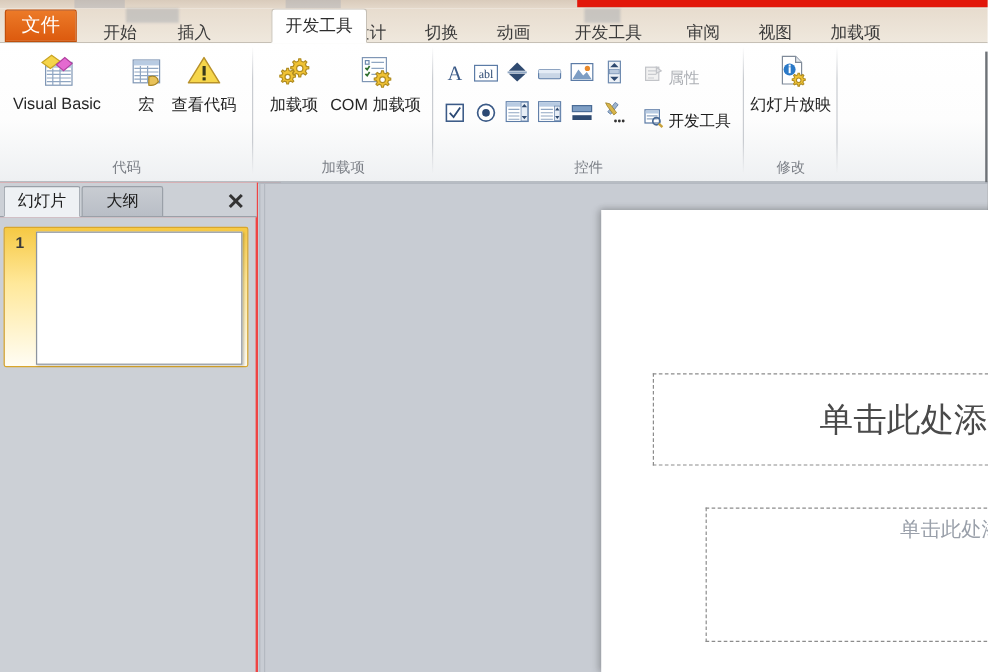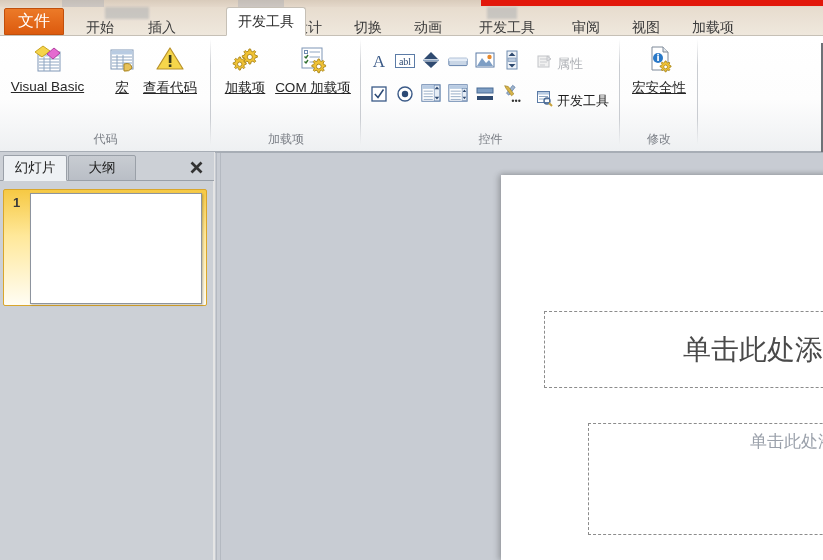--- a/index.html
+++ b/index.html
@@ -77,40 +77,40 @@
     position: absolute; bottom: 3px; left: 0; width: 100%;
     text-align: center; font-size: 12px; color: #7b7f86;
   }
 
   .bigbtn {
     position: absolute; top: 4px;
     display: flex; flex-direction: column; align-items: center;
     cursor: default;
   }
   .bigbtn .lbl {
-    font-size: 13.5px; color: #262626; margin-top: 3px; white-space: nowrap; text-decoration: underline;
+    font-size: 13.5px; color: #262626; margin-top: 3px; white-space: nowrap;
   }
   .bigbtn .ico { height: 36px; display: flex; align-items: flex-end; justify-content: center; }
 
   .smallbtn {
     position: absolute; display: flex; align-items: center; cursor: default;
   }
   .smallbtn .lbl { font-size: 13px; color: #1c1c1c; margin-left: 4px; white-space: nowrap; }
   .smallbtn.disabled .lbl { color: #adb0b5; }
 
   .ctrlicon {
     position: absolute; width: 22px; height: 22px;
     display: flex; align-items: center; justify-content: center;
     cursor: default;
   }
 
   
   #pane {
     position: absolute; left: 0; top: 152px; width: 234px; height: 408px;
-    background: #e5e5e5;
+    background: #ef4444;
     border-right: 1px solid #9aa0a8;
   }
   #panetabs {
     position: absolute; left: 0; top: 0; width: 214px; height: 29px;
     background: #ccd0d6;
   }
   .ptab {
     position: absolute; top: 3px; height: 26px;
     display: flex; align-items: center; justify-content: center;
     font-size: 13.5px; color: #1d1d1d; white-space: nowrap;
@@ -496,21 +496,21 @@
           <path d="M20 5 v5 h5" fill="#e3e8ee" stroke="#7f8a99" stroke-width="1"></path>
           <circle cx="15" cy="16" r="5" fill="#2a79c8"></circle>
           <rect x="14.2" y="14" width="1.7" height="5" fill="#ffffff"></rect>
           <rect x="14.2" y="11.8" width="1.7" height="1.7" fill="#ffffff"></rect>
           <g fill="#f0c234" stroke="#b08c20" stroke-width=".9">
             <path d="M22 19 l1.2 0 .3 1.4 1.3 .55 1.25-.85 .85 .85-.85 1.25 .55 1.3 1.4 .3 0 1.2-1.4 .3-.55 1.3 .85 1.25-.85 .85-1.25-.85-1.3 .55-.3 1.4-1.2 0-.3-1.4-1.3-.55-1.25 .85-.85-.85 .85-1.25-.55-1.3-1.4-.3 0-1.2 1.4-.3 .55-1.3-.85-1.25 .85-.85 1.25 .85 1.3-.55z"></path>
             <circle cx="22.6" cy="24.9" r="1.9" fill="#ffffff" stroke="#b08c20"></circle>
           </g>
         </svg>
       </span>
-      <span class="lbl">宏安全性</span>
+      <span class="lbl">幻灯片放映</span>
     </div>
     <div class="glabel">修改</div>
     <div class="sep"></div>
   </div>
 
   <div class="rightedge"></div>
 </div>
 
 <div id="pane">
   <div id="panetabs">

